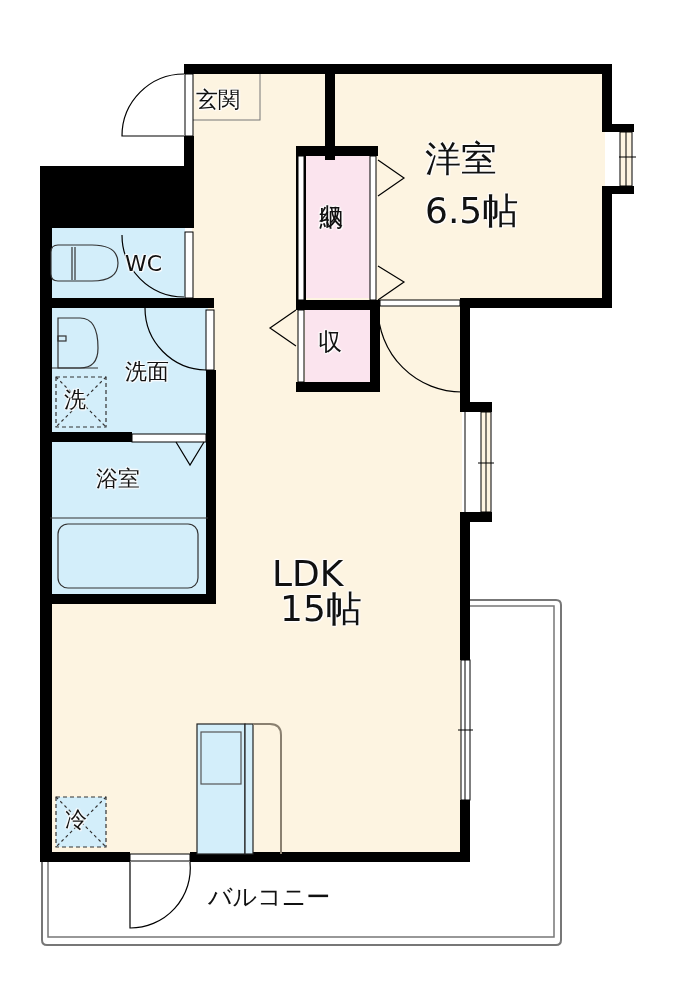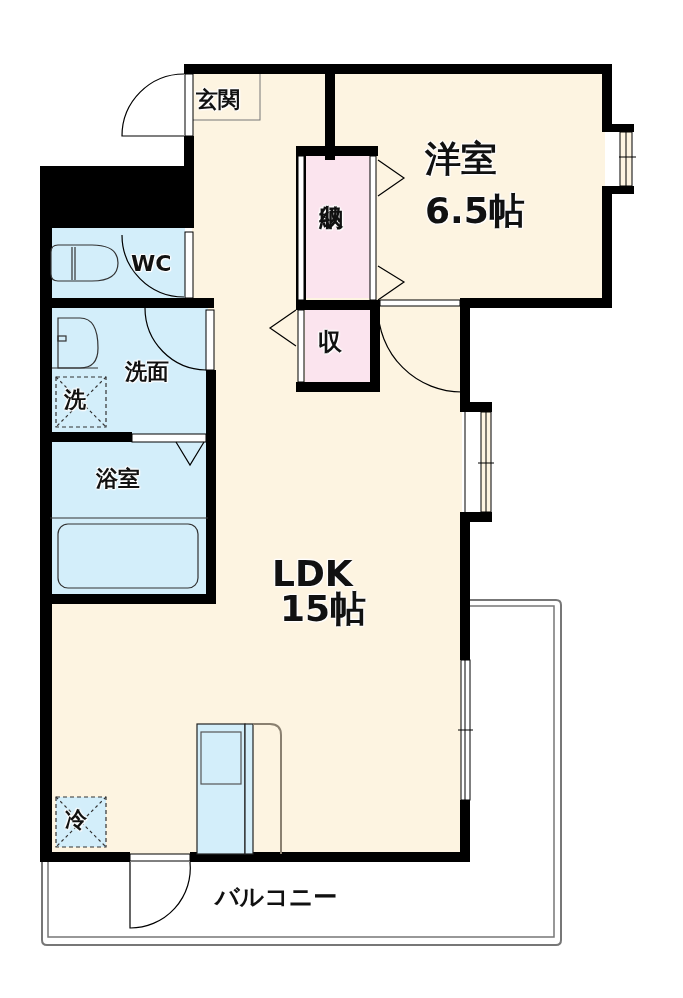--- a/index.html
+++ b/index.html
@@ -1,19 +1,19 @@
 <!DOCTYPE html>
 <html><head>
 <meta charset="utf-8">
 <style>
   html, body { margin:0; padding:0; background:#ffffff; }
   body { width:683px; height:998px; position:relative; overflow:hidden; font-family:"DejaVu Sans", "Liberation Sans", sans-serif; }
   #plan { position:absolute; left:0; top:0; width:683px; height:998px; }
   .lbl { position:absolute; color:#111; text-align:center; line-height:1.05; white-space:nowrap;
-         text-shadow: 0 0 3px #fff, 0 0 3px #fff, 0 0 2px #fff, 1px 1px 1px #fff, -1px -1px 1px #fff; font-weight: bold; }
+         text-shadow: 0 0 3px #fff, 0 0 3px #fff, 0 0 2px #fff, 1px 1px 1px #fff, -1px -1px 1px #fff; }
   .big { font-size:36px; }
   .mid { font-size:24px; }
   .sm  { font-size:22px; }
   .vert { writing-mode: vertical-rl; letter-spacing:2px; }
 </style>
 </head>
 <body>
 
 <svg id="plan" viewBox="0 0 683 998" xmlns="http://www.w3.org/2000/svg">
 
@@ -150,20 +150,20 @@
     <rect x="245" y="724" width="8" height="130" fill="#d3eefa" stroke="#222"></rect>
     <path d="M253 724 L270 724 Q281 724 281 735 L281 854" stroke="#8a8070" stroke-width="2"></path>
   </g>
 </svg>
 
 <div class="lbl sm" style="left:196px;top:88px;">玄関</div>
 <div class="lbl big" style="left:425px;top:140px;">洋室</div>
 <div class="lbl big" style="left:425px;top:192px;">6.5帖</div>
 <div class="lbl mid vert" style="left:318px;top:185px;">収納</div>
 <div class="lbl mid" style="left:318px;top:330px;">収</div>
-<div class="lbl sm" style="left:131px;top:252px;">WC</div>
+<div class="lbl sm" style="left:125px;top:252px;">WC</div>
 <div class="lbl sm" style="left:125px;top:360px;">洗面</div>
 <div class="lbl sm" style="left:64px;top:388px;">洗</div>
 <div class="lbl sm" style="left:96px;top:467px;">浴室</div>
 <div class="lbl big" style="left:272px;top:555px;">LDK</div>
 <div class="lbl big" style="left:272px;top:590px;margin-left:8px;">15帖</div>
 <div class="lbl sm" style="left:65px;top:808px;">冷</div>
-<div class="lbl mid" style="left:215px;top:885px;text-align:right;">バルコニー</div>
+<div class="lbl mid" style="left:208px;top:885px;text-align:right;">バルコニー</div>
 
 </body></html>

